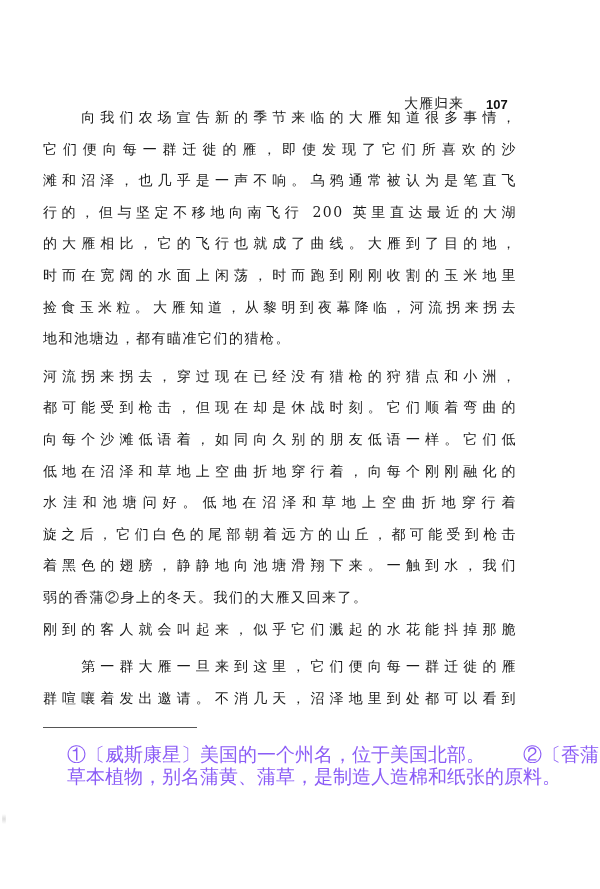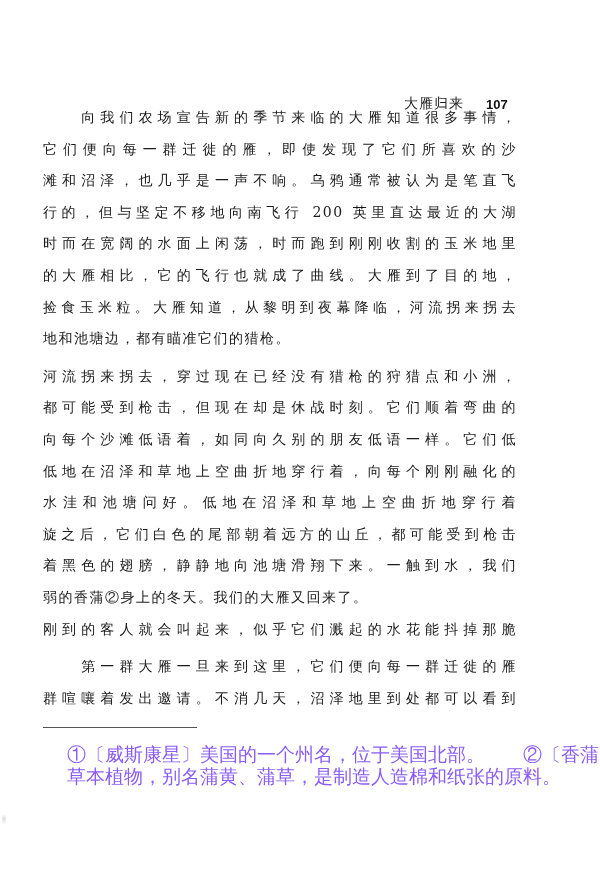--- a/index.html
+++ b/index.html
@@ -101,22 +101,22 @@
   <span class="running-title">大雁归来</span>
   <span class="page-number">107</span>
 </div>
 
 <div class="body-text">
   <div>
     <div class="line">　　向我们农场宣告新的季节来临的大雁知道很多事情，</div>
     <div class="line">它们便向每一群迁徙的雁，即使发现了它们所喜欢的沙</div>
     <div class="line">滩和沼泽，也几乎是一声不响。乌鸦通常被认为是笔直飞</div>
     <div class="line">行的，但与坚定不移地向南飞行 200 英里直达最近的大湖</div>
+    <div class="line">的大雁相比，它的飞行也就成了曲线。大雁到了目的地，</div>
     <div class="line">时而在宽阔的水面上闲荡，时而跑到刚刚收割的玉米地里</div>
-    <div class="line">的大雁相比，它的飞行也就成了曲线。大雁到了目的地，</div>
     <div class="line">捡食玉米粒。大雁知道，从黎明到夜幕降临，河流拐来拐去</div>
     <div class="line last">地和池塘边，都有瞄准它们的猎枪。</div>
   </div>
   <div class="para-gap"></div>
   <div>
     <div class="line">河流拐来拐去，穿过现在已经没有猎枪的狩猎点和小洲，</div>
     <div class="line">都可能受到枪击，但现在却是休战时刻。它们顺着弯曲的</div>
     <div class="line">向每个沙滩低语着，如同向久别的朋友低语一样。它们低</div>
     <div class="line">低地在沼泽和草地上空曲折地穿行着，向每个刚刚融化的</div>
     <div class="line">水洼和池塘问好。低地在沼泽和草地上空曲折地穿行着</div>

